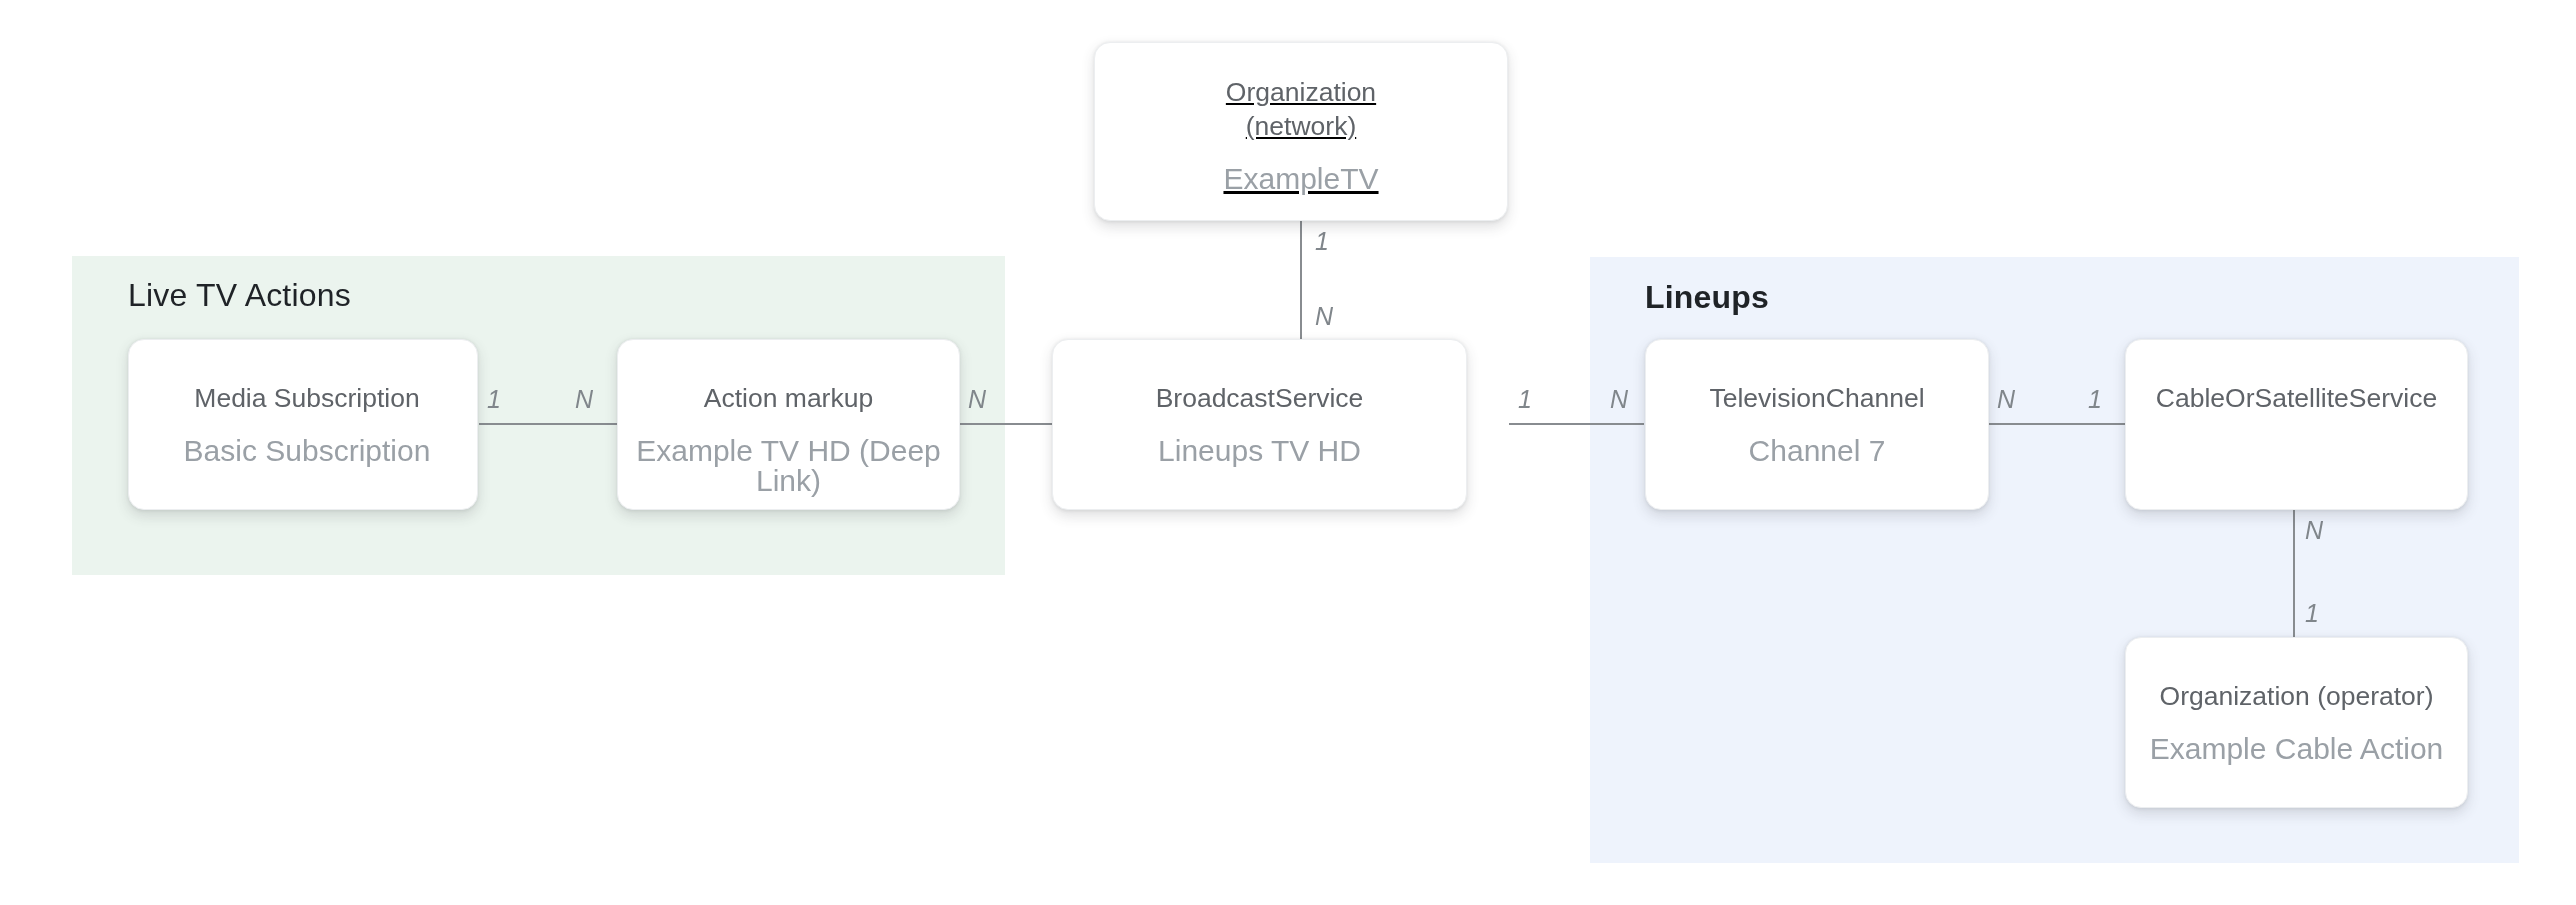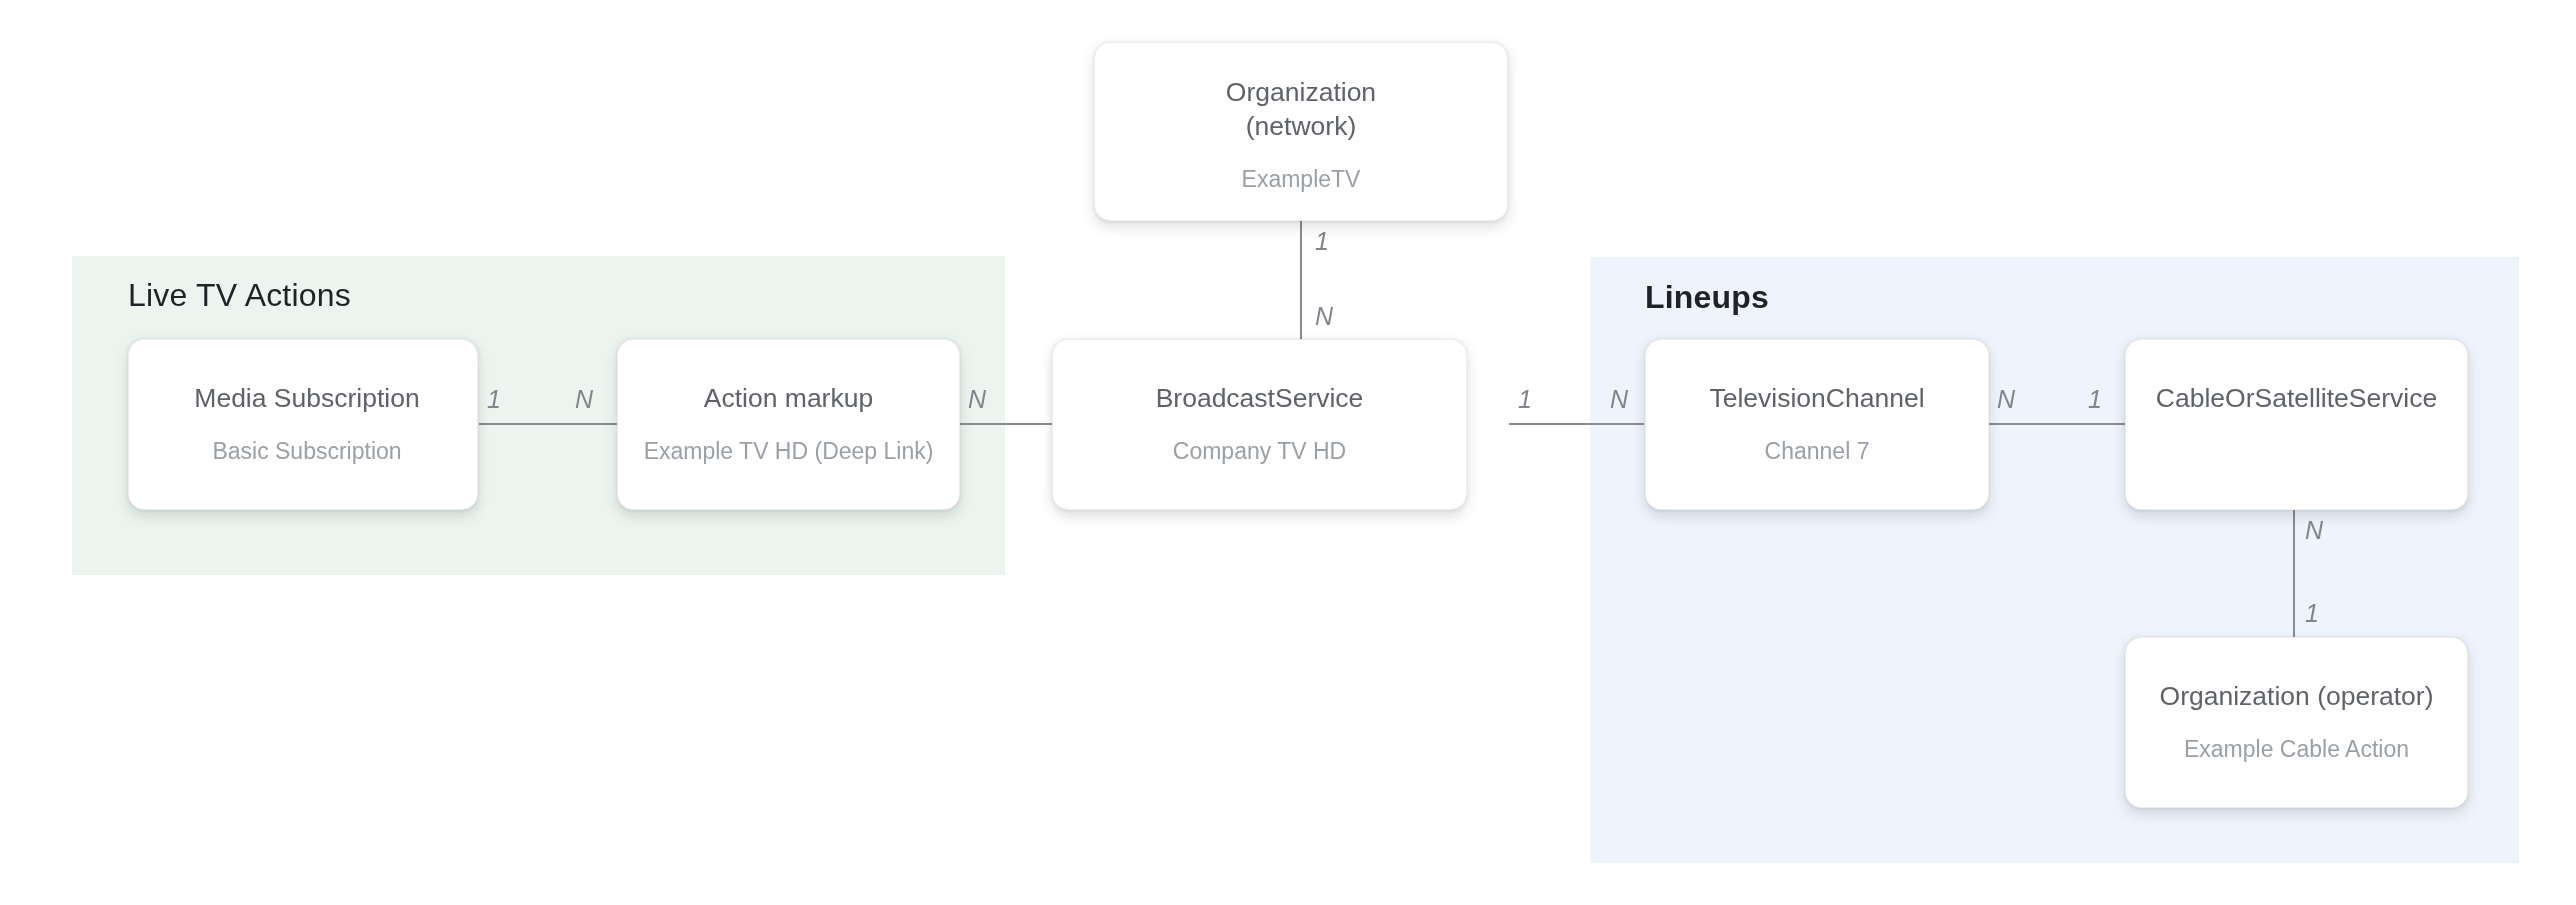--- a/index.html
+++ b/index.html
@@ -33,29 +33,30 @@
     box-shadow: 0 5.3px 12.4px rgba(60, 64, 67, 0.16), 0 0.9px 3.5px rgba(60, 64, 67, 0.10);
     display: flex;
     flex-direction: column;
     align-items: center;
     padding-top: 41px;
     box-sizing: border-box;
     text-align: center;
   }
   .node.tall-title {
     padding-top: 32px;
+    text-decoration: underline;
   }
   .node-title {
     font-size: 26.5px;
     line-height: 34px;
     color: #5f6368;
     white-space: pre-line;
   }
   .node-subtitle {
-    font-size: 23px;
+    font-size: 30px;
     line-height: 30px;
     color: #9aa0a6;
     margin-top: 21px;
     white-space: pre-line;
   }
   .edge {
     position: absolute;
     background: #888c90;
   }
   .edge-label {
@@ -145,21 +146,21 @@
     <div class="node-subtitle">Basic Subscription</div>
   </div>
 
   <div class="node" id="node-action-markup">
     <div class="node-title">Action markup</div>
     <div class="node-subtitle">Example TV HD (Deep Link)</div>
   </div>
 
   <div class="node" id="node-broadcast-service">
     <div class="node-title">BroadcastService</div>
-    <div class="node-subtitle">Company TV HD</div>
+    <div class="node-subtitle">Lineups TV HD</div>
   </div>
 
   <div class="node" id="node-television-channel">
     <div class="node-title">TelevisionChannel</div>
     <div class="node-subtitle">Channel 7</div>
   </div>
 
   <div class="node" id="node-cable-or-satellite">
     <div class="node-title">CableOrSatelliteService</div>
   </div>

